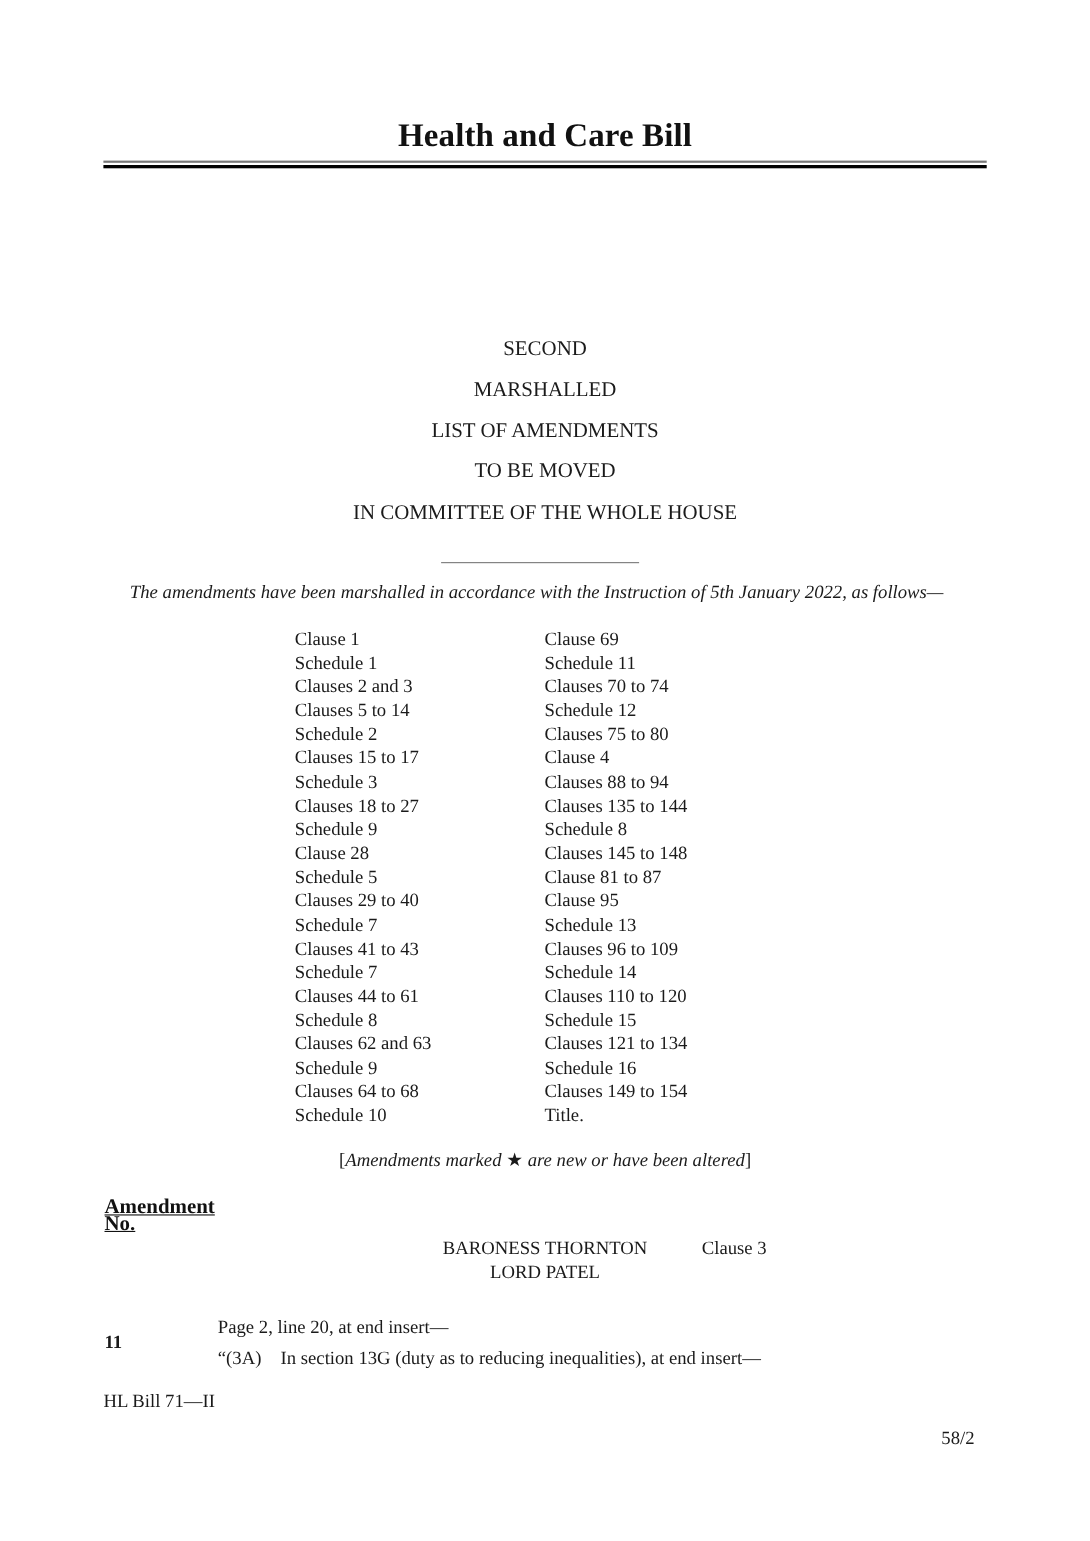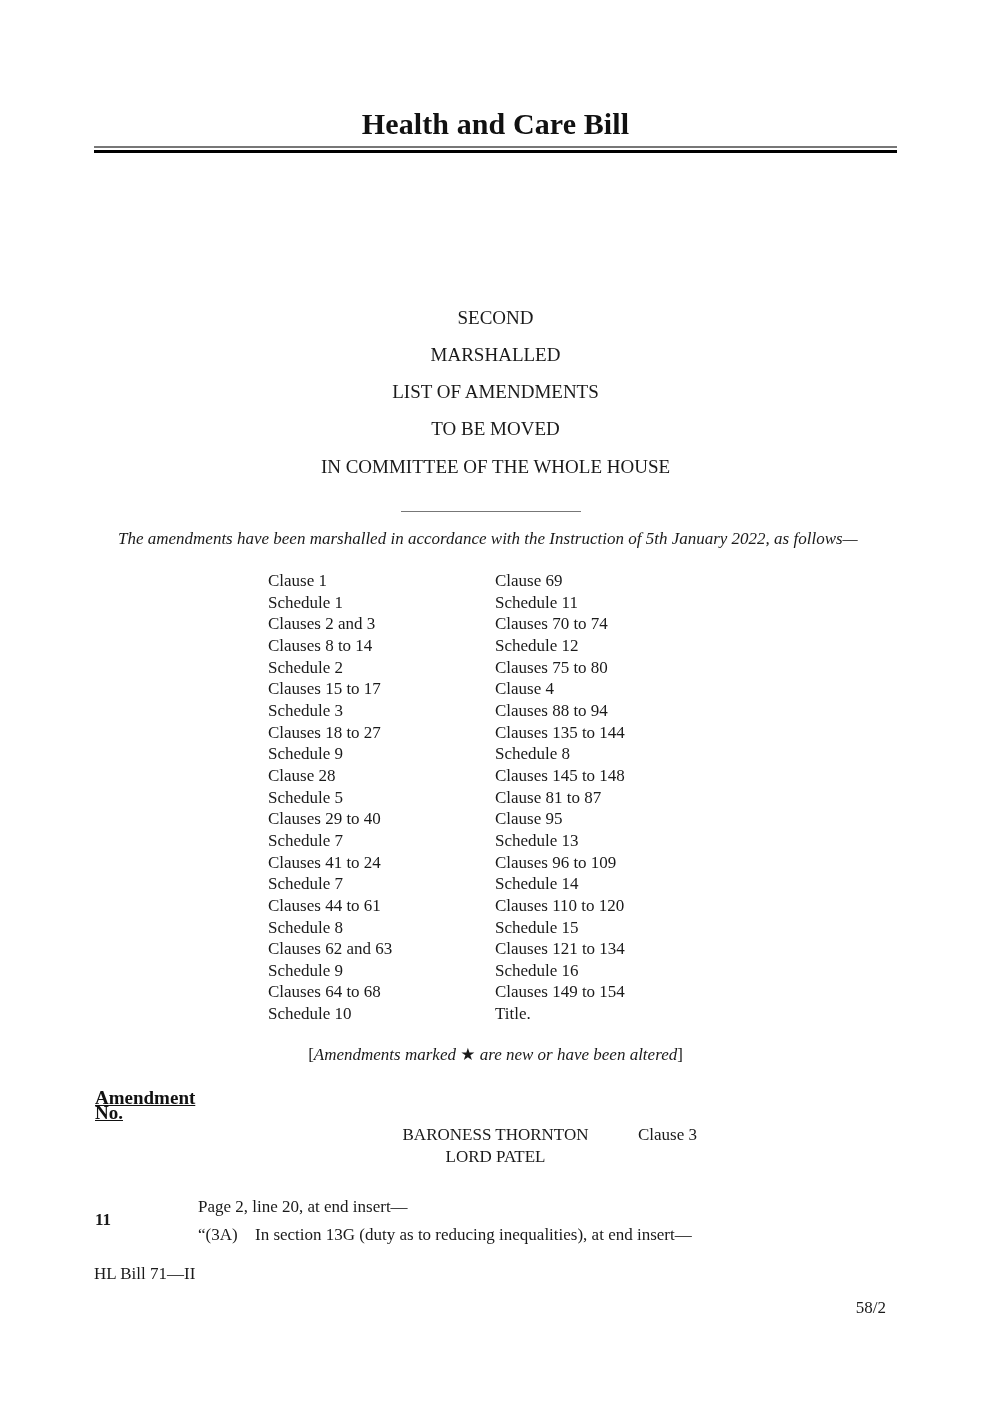--- a/index.html
+++ b/index.html
@@ -190,31 +190,31 @@
   <div class="heading-line" style="top:455px">IN COMMITTEE OF THE WHOLE HOUSE</div>
 
   <div class="short-rule"></div>
 
   <div class="intro">The amendments have been marshalled in accordance with the Instruction of 5th January 2022, as follows—</div>
 
   <div class="order-col col-left">
     <div class="item">Clause 1</div>
     <div class="item">Schedule 1</div>
     <div class="item">Clauses 2 and 3</div>
-    <div class="item">Clauses 8 to 14</div>
+    <div class="item">Clauses 5 to 14</div>
     <div class="item">Schedule 2</div>
     <div class="item">Clauses 15 to 17</div>
     <div class="item">Schedule 3</div>
     <div class="item">Clauses 18 to 27</div>
     <div class="item">Schedule 9</div>
     <div class="item">Clause 28</div>
     <div class="item">Schedule 5</div>
     <div class="item">Clauses 29 to 40</div>
     <div class="item">Schedule 7</div>
-    <div class="item">Clauses 41 to 24</div>
+    <div class="item">Clauses 41 to 43</div>
     <div class="item">Schedule 7</div>
     <div class="item">Clauses 44 to 61</div>
     <div class="item">Schedule 8</div>
     <div class="item">Clauses 62 and 63</div>
     <div class="item">Schedule 9</div>
     <div class="item">Clauses 64 to 68</div>
     <div class="item">Schedule 10</div>
   </div>
 
   <div class="order-col col-right">

